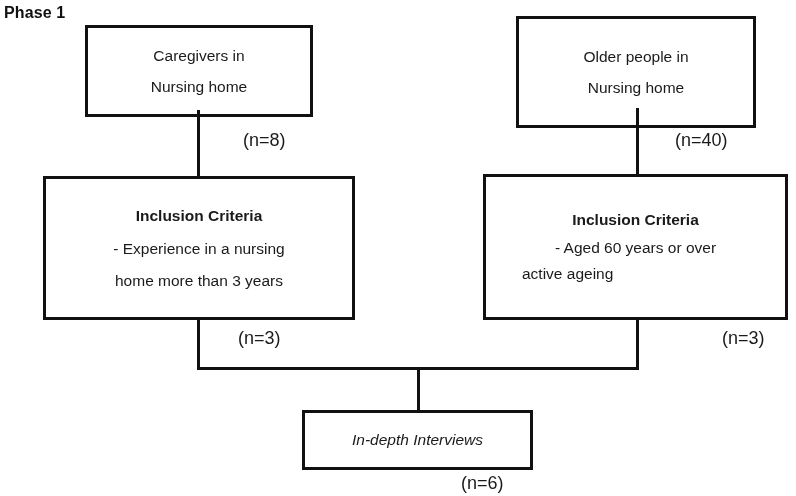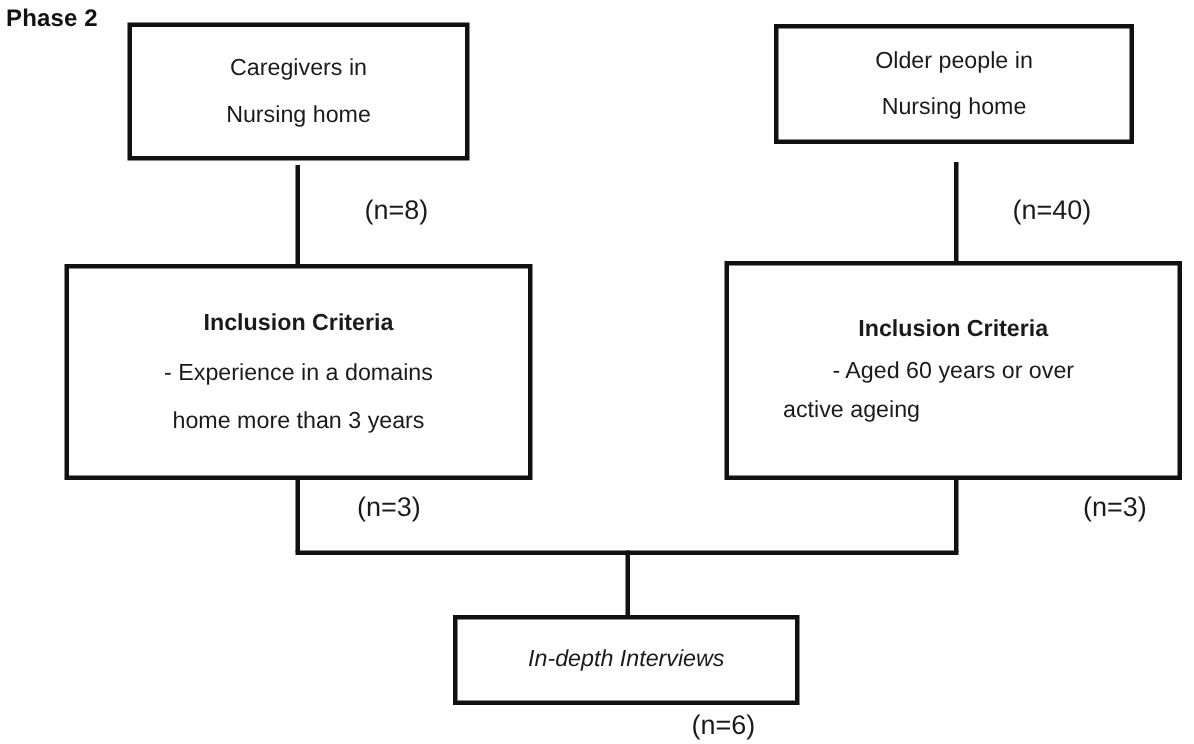--- a/index.html
+++ b/index.html
@@ -56,41 +56,41 @@
     font-size: 18px;
     color: #1a1a1a;
     white-space: nowrap;
   }
 </style>
 </head>
 <body>
 
 <div id="canvas">
 
-  <div class="phase-label" style="left:4px; top:4px;">Phase 2</div>
+  <div class="phase-label" style="left:4px; top:4px;">Phase 1</div>
 
-  <div class="node-box" style="left:85px; top:15px; width:228px; height:92px;">
+  <div class="node-box" style="left:85px; top:25px; width:228px; height:92px;">
     <div class="node-line" style="margin-bottom:16px;">Caregivers in</div>
     <div class="node-line">Nursing home</div>
   </div>
 
-  <div class="node-box" style="left:516px; top:16px; width:240px; height:80px;">
+  <div class="node-box" style="left:516px; top:16px; width:240px; height:112px;">
     <div class="node-line" style="margin-bottom:16px;">Older people in</div>
     <div class="node-line">Nursing home</div>
   </div>
 
   <div class="connector conn-v" style="left:197px; top:110px; height:66px;"></div>
   <div class="count-label" style="left:243px; top:130px;">(n=8)</div>
 
   <div class="connector conn-v" style="left:636px; top:108px; height:68px;"></div>
   <div class="count-label" style="left:675px; top:130px;">(n=40)</div>
 
   <div class="node-box" style="left:43px; top:176px; width:312px; height:144px;">
     <div class="node-line title" style="margin-bottom:18px;">Inclusion Criteria</div>
-    <div class="node-line" style="margin-bottom:16px;">- Experience in a domains</div>
+    <div class="node-line" style="margin-bottom:16px;">- Experience in a nursing</div>
     <div class="node-line">home more than 3 years</div>
   </div>
 
   <div class="node-box" style="left:483px; top:174px; width:305px; height:146px;">
     <div class="node-line title" style="margin-bottom:12px;">Inclusion Criteria</div>
     <div class="node-line" style="margin-bottom:11px;">- Aged 60 years or over</div>
     <div class="node-line" style="align-self:flex-start; margin-left:36px;">active ageing</div>
   </div>
 
   <div class="count-label" style="left:238px; top:328px;">(n=3)</div>

